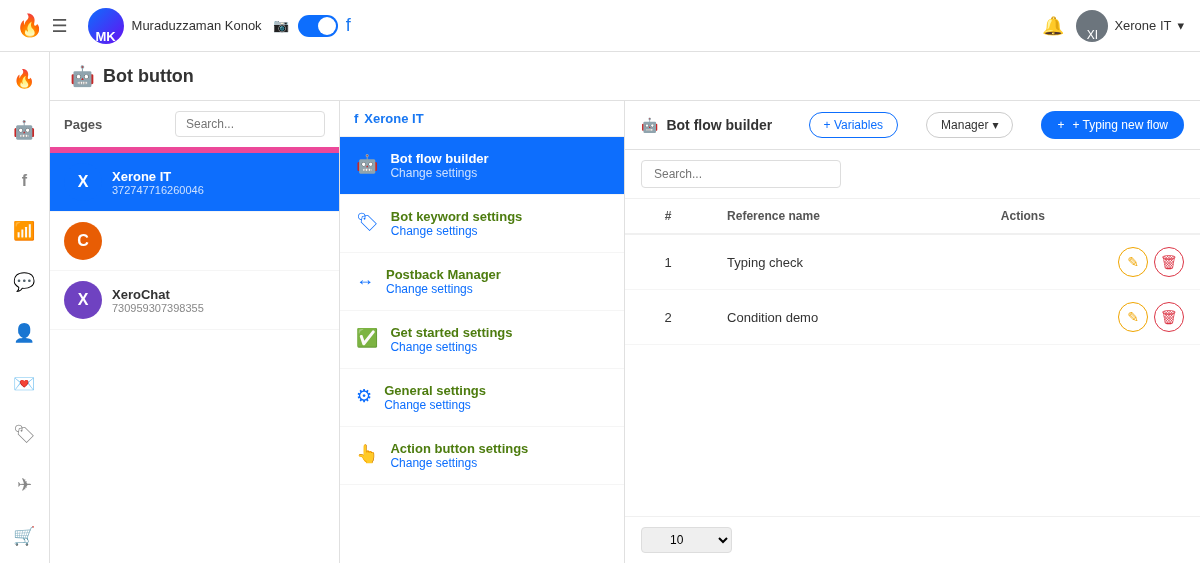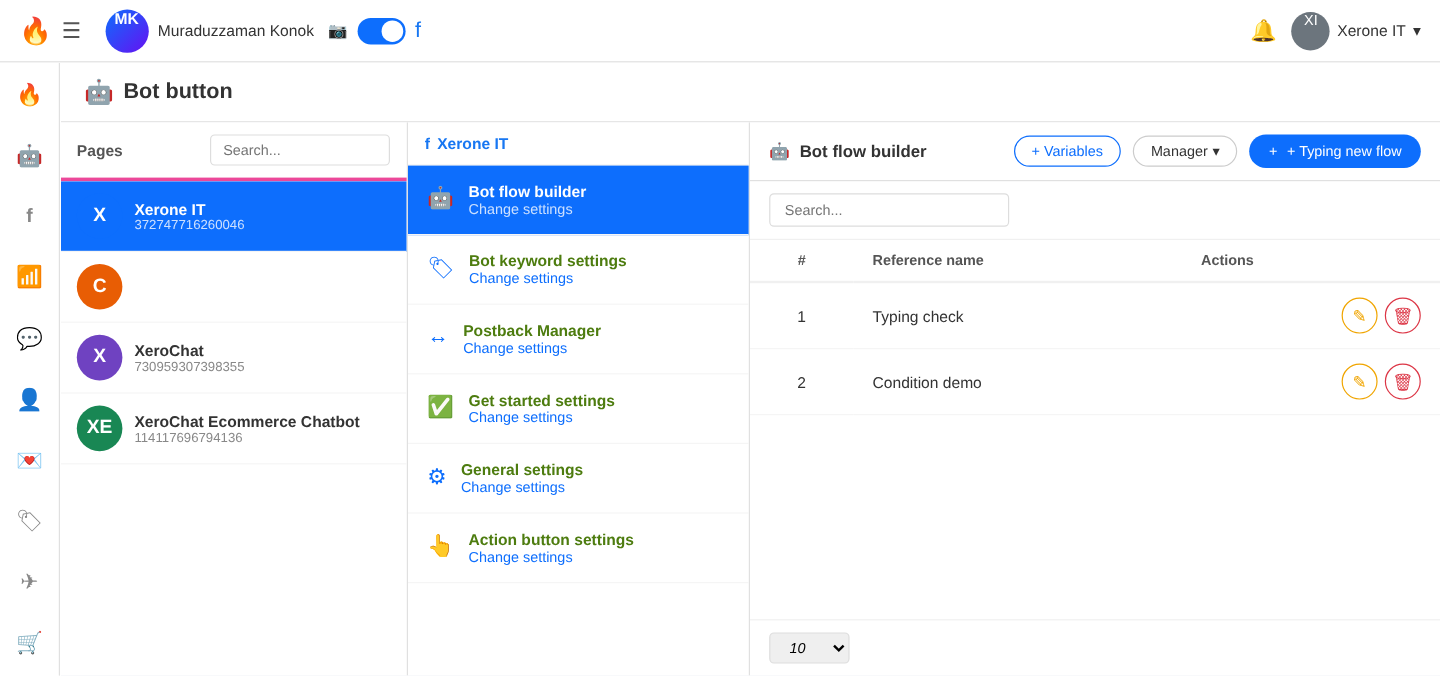--- a/index.html
+++ b/index.html
@@ -7,30 +7,30 @@
 
     
     .navbar {
       display: flex; align-items: center; background: #fff;
       height: 52px; padding: 0 16px; border-bottom: 1px solid #e0e0e0;
       position: fixed; top: 0; left: 0; right: 0; z-index: 100;
     }
     .navbar-brand { display: flex; align-items: center; gap: 8px; }
     .navbar-brand .flame { font-size: 22px; color: #e85d04; }
     .navbar-hamburger { font-size: 18px; color: #555; cursor: pointer; margin-right: 12px; }
-    .navbar-avatar { width: 36px; height: 36px; border-radius: 50%; background: linear-gradient(135deg, #0d6efd, #6610f2); display: flex; align-items: flex-start; justify-content: center; color: #fff; font-weight: bold; font-size: 13px; overflow: hidden; }
+    .navbar-avatar { width: 36px; height: 36px; border-radius: 50%; background: linear-gradient(135deg, #0d6efd, #6610f2); display: flex; align-items: flex-end; justify-content: center; color: #fff; font-weight: bold; font-size: 13px; overflow: hidden; }
     .navbar-user { display: flex; align-items: center; gap: 6px; cursor: pointer; font-size: 13px; color: #333; }
     .navbar-social { display: flex; align-items: center; gap: 8px; margin-left: 12px; }
     .toggle-switch { width: 40px; height: 22px; background: #0d6efd; border-radius: 11px; position: relative; cursor: pointer; }
     .toggle-switch::after { content: ''; position: absolute; width: 18px; height: 18px; background: #fff; border-radius: 50%; top: 2px; right: 2px; }
     .fb-icon { color: #1877f2; font-size: 18px; }
     .navbar-right { margin-left: auto; display: flex; align-items: center; gap: 12px; }
     .bell-icon { font-size: 18px; color: #555; cursor: pointer; }
     .navbar-right-user { display: flex; align-items: center; gap: 6px; cursor: pointer; }
-    .navbar-right-avatar { width: 32px; height: 32px; border-radius: 50%; background: #6c757d; display: flex; align-items: flex-start; justify-content: center; color: #fff; font-size: 12px; }
+    .navbar-right-avatar { width: 32px; height: 32px; border-radius: 50%; background: #6c757d; display: flex; align-items: flex-end; justify-content: center; color: #fff; font-size: 12px; }
 
     
     .sidebar {
       position: fixed; top: 52px; left: 0; bottom: 0;
       width: 50px; background: #fff; border-right: 1px solid #e0e0e0;
       display: flex; flex-direction: column; align-items: center; padding: 12px 0; gap: 20px;
       z-index: 99;
     }
     .sidebar-icon { font-size: 18px; cursor: pointer; color: #888; width: 36px; height: 36px; display: flex; align-items: center; justify-content: center; border-radius: 8px; }
     .sidebar-icon.active { color: #e85d04; }
@@ -46,21 +46,21 @@
 
     
     .panels { display: flex; flex: 1; height: calc(100vh - 52px - 52px); }
 
     
     .panel-pages {
       width: 290px; min-width: 290px; background: #fff;
       border-right: 1px solid #e0e0e0; display: flex; flex-direction: column;
       overflow-y: auto;
     }
-    .panel-header { padding: 10px 14px; font-weight: bold; font-size: 13px; color: #555; border-bottom: 3px solid #ec4899; display: flex; align-items: center; justify-content: space-between; }
+    .panel-header { padding: 10px 14px; font-weight: bold; font-size: 13px; color: #555; border-bottom: 6px solid #ec4899; display: flex; align-items: center; justify-content: space-between; }
     .search-input { border: 1px solid #ddd; border-radius: 4px; padding: 5px 10px; font-size: 12px; width: 150px; outline: none; }
     .page-list { flex: 1; overflow-y: auto; }
     .page-item { display: flex; align-items: center; gap: 10px; padding: 10px 14px; cursor: pointer; border-bottom: 1px solid #f5f5f5; }
     .page-item.active { background: #0d6efd; color: #fff; }
     .page-item.active .page-name { color: #fff; }
     .page-item.active .page-id { color: #cce0ff; }
     .page-avatar { width: 38px; height: 38px; border-radius: 50%; display: flex; align-items: center; justify-content: center; font-size: 16px; font-weight: bold; color: #fff; flex-shrink: 0; overflow: hidden; }
     .page-info { display: flex; flex-direction: column; }
     .page-name { font-size: 13px; font-weight: 600; }
     .page-id { font-size: 11px; color: #888; }
@@ -84,21 +84,21 @@
     .settings-sub { font-size: 12px; color: #0d6efd; }
     .settings-item.active .settings-sub { color: #cce0ff; }
 
     
     .panel-flow {
       flex: 1; background: #fff; display: flex; flex-direction: column; overflow: hidden;
     }
     .flow-header { display: flex; align-items: center; justify-content: space-between; padding: 10px 16px; border-bottom: 1px solid #e0e0e0; }
     .flow-title { display: flex; align-items: center; gap: 8px; font-weight: bold; color: #333; font-size: 14px; }
     .flow-title-icon { color: #0d6efd; }
-    .flow-header-right { display: flex; align-items: center; gap: 10px; }
+    .flow-header-right { display: flex; align-items: center; gap: 28px; }
     .btn-variables { border: 1px solid #0d6efd; color: #0d6efd; background: #fff; border-radius: 20px; padding: 5px 14px; cursor: pointer; font-size: 12px; }
     .btn-options { border: 1px solid #ccc; color: #333; background: #fff; border-radius: 20px; padding: 5px 14px; cursor: pointer; font-size: 12px; display: flex; align-items: center; gap: 4px; }
     .btn-create { background: #0d6efd; color: #fff; border: none; border-radius: 20px; padding: 7px 16px; cursor: pointer; font-size: 12px; display: flex; align-items: center; gap: 4px; }
 
     .flow-search-bar { padding: 10px 16px; display: flex; align-items: center; gap: 10px; border-bottom: 1px solid #f0f0f0; }
     .flow-search { border: 1px solid #ddd; border-radius: 4px; padding: 6px 12px; font-size: 12px; width: 200px; outline: none; }
 
     
     .flow-table { flex: 1; overflow-y: auto; }
     table { width: 100%; border-collapse: collapse; }
@@ -107,21 +107,21 @@
     th.center { text-align: center; }
     td { padding: 12px 16px; border-bottom: 1px solid #f5f5f5; font-size: 13px; }
     td.center { text-align: center; }
     td.right { text-align: right; }
     .action-btns { display: flex; align-items: center; gap: 6px; justify-content: flex-end; }
     .btn-edit { width: 30px; height: 30px; border: 1.5px solid #f0a500; color: #f0a500; background: #fff; border-radius: 50%; cursor: pointer; font-size: 14px; display: flex; align-items: center; justify-content: center; }
     .btn-delete { width: 30px; height: 30px; border: 1.5px solid #dc3545; color: #dc3545; background: #fff; border-radius: 50%; cursor: pointer; font-size: 14px; display: flex; align-items: center; justify-content: center; }
 
     
     .flow-footer { display: flex; align-items: center; justify-content: space-between; padding: 10px 16px; border-top: 1px solid #f0f0f0; }
-    .per-page-select { border: 1px solid #ddd; border-radius: 4px; padding: 4px 12px; font-size: 12px; outline: none; font-style: italic; }
+    .per-page-select { border: 1px solid #ddd; border-radius: 4px; padding: 4px 24px; font-size: 12px; outline: none; }
     .pagination { display: flex; align-items: center; gap: 8px; }
     .page-count { font-size: 12px; color: #888; }
     .btn-prev { background: #fff; border: none; color: #0d6efd; cursor: pointer; font-size: 13px; padding: 4px 8px; }
     .btn-next { background: #fff; border: none; color: #0d6efd; cursor: pointer; font-size: 13px; padding: 4px 8px; }
     .btn-page-num { width: 28px; height: 28px; background: #0d6efd; color: #fff; border: none; border-radius: 4px; cursor: pointer; font-size: 13px; display: flex; align-items: center; justify-content: center; }
 
     
     ::-webkit-scrollbar { width: 4px; }
     ::-webkit-scrollbar-thumb { background: #ccc; border-radius: 4px; }
   </style>
@@ -190,27 +190,20 @@
     </div>
   </div>
           <div class="page-item">
     <div class="page-avatar" style="background:#e85d04">C</div>
   </div>
           <div class="page-item">
     <div class="page-avatar" style="background:#6f42c1">X</div>
     <div class="page-info">
       <span class="page-name">XeroChat</span>
       <span class="page-id">730959307398355</span>
-    </div>
-  </div>
-          <div class="page-item">
-    <div class="page-avatar" style="background:#198754">XE</div>
-    <div class="page-info">
-      <span class="page-name">XeroChat Ecommerce Chatbot</span>
-      <span class="page-id">114117696794136</span>
     </div>
   </div>
         </div>
     </div>
 
     <div class="panel-settings">
       <div class="panel-settings-header">
         <span style="font-weight:bold;">f</span>
         <span>Xerone IT</span>
       </div>

